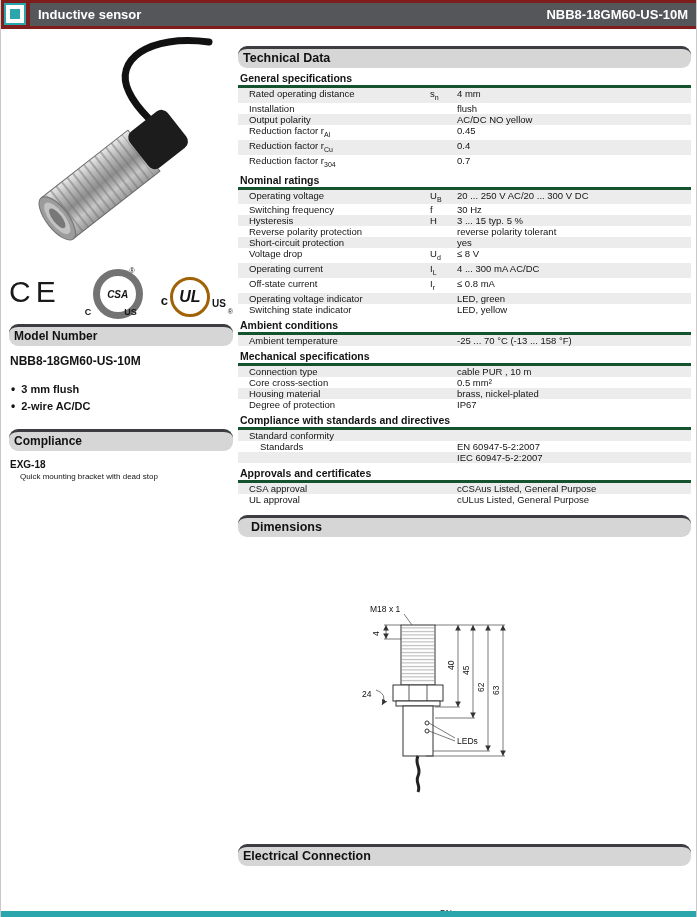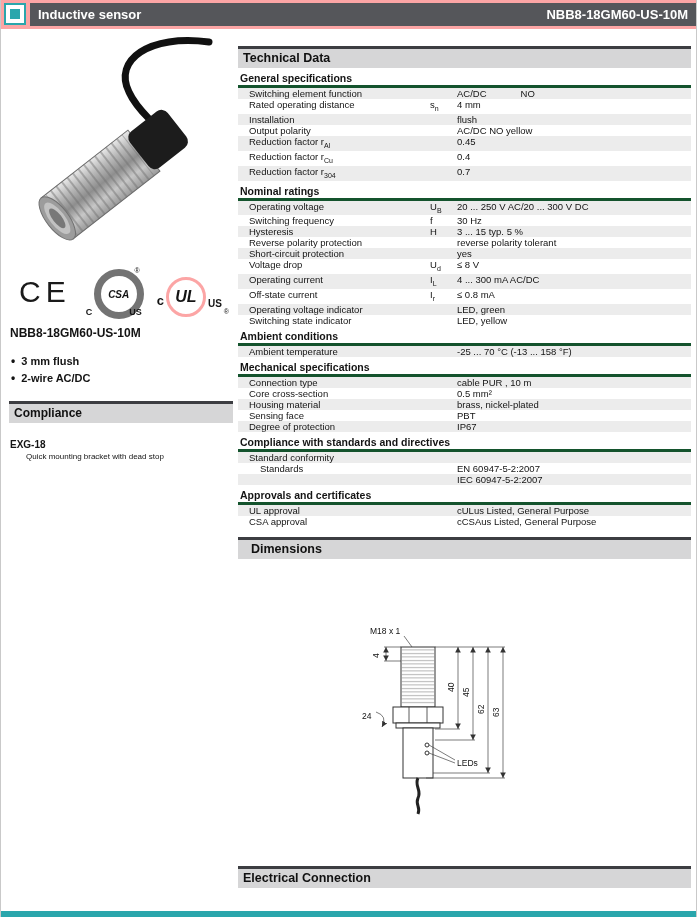--- a/index.html
+++ b/index.html
@@ -3,49 +3,49 @@
 <meta charset="utf-8">
 <style>
   html,body{margin:0;padding:0;}
   body{
     width:697px;height:917px;position:relative;overflow:hidden;
     background:#ffffff;color:#141414;
     font-family:"Liberation Sans","DejaVu Sans",sans-serif;
     border-left:1px solid #c9c9c9;border-right:1px solid #c9c9c9;box-sizing:border-box;
   }
   
-  .hdr{position:absolute;top:0;left:0;right:0;height:29px;background:#fca5a5;padding-left:38px;}
+  .hdr{position:absolute;top:0;left:0;right:0;height:29px;background:#7f1d1d;padding-left:38px;}
   .logo{position:absolute;left:3px;top:3px;width:22px;height:22px;background:#ffffff;border:2px solid #2aa6ac;box-sizing:border-box;display:flex;align-items:center;justify-content:center;}
   .logo-in{width:10px;height:10px;background:#2aa6ac;}
   .hbar{position:absolute;left:29px;right:0;top:3px;bottom:3px;background:#55565a;display:flex;align-items:center;justify-content:space-between;padding:0 8px;}
   .htitle,.hmodel{color:#ffffff;font-weight:bold;font-size:13px;}
   .footer-strip{position:absolute;left:0;right:0;bottom:0;height:6px;background:#2aa6ac;}
   
-  .bar{background:#d6d6d7;border-top:3px solid #3c3d41;font-weight:bold;font-size:12px;padding:2px 5px 3px;color:#111;}
+  .bar{background:#d6d6d7;border-top:3px solid #3c3d41;font-weight:bold;font-size:12px;padding:2px 5px 3px;color:#111;border-radius:9px;}
   
   .left{position:absolute;left:8px;top:34px;width:224px;}
   .photo{display:block;}
-  .marks{display:flex;align-items:center;gap:15px;margin:2px 0 6px 10px;height:52px;}
+  .marks{display:flex;align-items:center;gap:24px;margin:2px 0 6px 0;height:52px;}
   .ce{font-size:30px;letter-spacing:5px;color:#1a1a1a;}
   .csa-wrap{position:relative;width:56px;height:50px;}
   .csa-circle{position:absolute;left:8px;top:2px;width:36px;height:36px;border:7px solid #737373;border-radius:50%;display:flex;align-items:center;justify-content:center;font-size:10px;font-weight:bold;font-style:italic;}
   .csa-c{position:absolute;left:0;bottom:0;font-size:9px;font-weight:bold;}
   .csa-us{position:absolute;right:0;bottom:0;font-size:9px;font-weight:bold;}
   .csa-r{position:absolute;right:2px;top:0;font-size:7px;}
   .ul-wrap{position:relative;display:flex;align-items:flex-end;gap:2px;height:50px;}
   .ul-c{font-size:13px;font-weight:bold;line-height:1;margin-bottom:10px;}
-  .ul-circle{width:40px;height:40px;border:3px solid #fca5a5;border-radius:50%;display:flex;align-items:center;justify-content:center;font-size:16px;font-weight:bold;font-style:italic;box-sizing:border-box;}
+  .ul-circle{width:40px;height:40px;border:3px solid #a16207;border-radius:50%;display:flex;align-items:center;justify-content:center;font-size:16px;font-weight:bold;font-style:italic;box-sizing:border-box;}
   .ul-us{font-size:10px;font-weight:bold;line-height:1;margin-bottom:8px;}
   .ul-r{font-size:7px;align-self:flex-end;margin-bottom:2px;}
   .mn{font-weight:bold;font-size:12px;margin:8px 0 14px 1px;}
   .feat-list{list-style:none;margin:7px 0 16px 2px;padding:0;}
   .feat-list li{font-size:11px;font-weight:bold;margin:3px 0;display:flex;align-items:center;}
   .bullet{font-size:12px;margin-right:6px;}
-  .acc-name{font-weight:bold;font-size:10px;margin:16px 0 2px 1px;}
-  .acc-desc{font-size:8px;margin-left:17px;}
+  .acc-name{font-weight:bold;font-size:10px;margin:8px 0 2px 1px;}
+  .acc-desc{font-size:8px;margin-left:11px;}
   
   .right{position:absolute;left:237px;top:46px;width:453px;}
   .right .bar{font-size:12.5px;}
   .shead{font-weight:bold;font-size:10.5px;line-height:12px;border-bottom:3px solid #14532d;padding:2px 0 1px 2px;margin-top:2px;}
   .rows .tr{display:flex;font-size:9.5px;line-height:10px;padding:1px 0 0 0;min-height:11px;box-sizing:border-box;}
   .rows .tr:nth-child(odd){background:#ececec;}
   .c1{width:192px;padding-left:11px;box-sizing:border-box;}
   .c2{width:27px;}
   .c3{flex:1;}
   .ind .c1{padding-left:22px;}
@@ -109,20 +109,21 @@
         <span class="csa-r">®</span>
       </span>
       <span class="ul-wrap">
         <span class="ul-c">c</span>
         <span class="ul-circle">UL</span>
         <span class="ul-us">US</span>
         <span class="ul-r">®</span>
       </span>
     </div>
 
+    <div class="bar">Model Number</div>
     <div class="mn">NBB8-18GM60-US-10M</div>
 
     <ul class="feat-list">
       <li>
           <span class="bullet">•</span>
           <span>3 mm flush</span>
         </li>
       <li>
           <span class="bullet">•</span>
           <span>2-wire AC/DC</span>
@@ -134,25 +135,20 @@
     <div class="acc-desc">Quick mounting bracket with dead stop</div>
   </aside>
 
   <main class="right">
     <div class="bar">Technical Data</div>
 
     <div class="sec">
       <div class="shead">General specifications</div>
       <div class="rows">
         <div class="tr">
-            <span class="c1"><span>Switching element function</span></span>
-            <span class="c2"></span>
-            <span class="c3"><span>AC/DC</span><span class="v2">NO</span></span>
-          </div>
-        <div class="tr">
             <span class="c1"><span>Rated operating distance</span></span>
             <span class="c2"><span>s</span><sub>n</sub></span>
             <span class="c3"><span>4 mm</span></span>
           </div>
         <div class="tr">
             <span class="c1"><span>Installation</span></span>
             <span class="c2"></span>
             <span class="c3"><span>flush</span></span>
           </div>
         <div class="tr">
@@ -257,25 +253,20 @@
             <span class="c1"><span>Core cross-section</span></span>
             <span class="c2"></span>
             <span class="c3"><span>0.5 mm²</span></span>
           </div>
         <div class="tr">
             <span class="c1"><span>Housing material</span></span>
             <span class="c2"></span>
             <span class="c3"><span>brass, nickel-plated</span></span>
           </div>
         <div class="tr">
-            <span class="c1"><span>Sensing face</span></span>
-            <span class="c2"></span>
-            <span class="c3"><span>PBT</span></span>
-          </div>
-        <div class="tr">
             <span class="c1"><span>Degree of protection</span></span>
             <span class="c2"></span>
             <span class="c3"><span>IP67</span></span>
           </div>
       </div>
     </div>
 
     <div class="sec">
       <div class="shead">Compliance with standards and directives</div>
       <div class="rows">
@@ -294,28 +285,28 @@
             <span class="c2"></span>
             <span class="c3"><span>IEC 60947-5-2:2007</span></span>
           </div>
       </div>
     </div>
 
     <div class="sec">
       <div class="shead">Approvals and certificates</div>
       <div class="rows">
         <div class="tr">
+            <span class="c1"><span>CSA approval</span></span>
+            <span class="c2"></span>
+            <span class="c3"><span>cCSAus Listed, General Purpose</span></span>
+          </div>
+        <div class="tr">
             <span class="c1"><span>UL approval</span></span>
             <span class="c2"></span>
             <span class="c3"><span>cULus Listed, General Purpose</span></span>
-          </div>
-        <div class="tr">
-            <span class="c1"><span>CSA approval</span></span>
-            <span class="c2"></span>
-            <span class="c3"><span>cCSAus Listed, General Purpose</span></span>
           </div>
       </div>
     </div>
 
     <div class="bar dims-bar">Dimensions</div>
     <svg class="dims-svg" width="300" height="205" viewBox="0 0 300 205">
       <defs>
         <pattern id="pat2" width="34" height="3.5" patternUnits="userSpaceOnUse">
           <line x1="0" y1="1.5" x2="34" y2="1.5" stroke="#8a8a8a" stroke-width="0.7"></line>
         </pattern>

